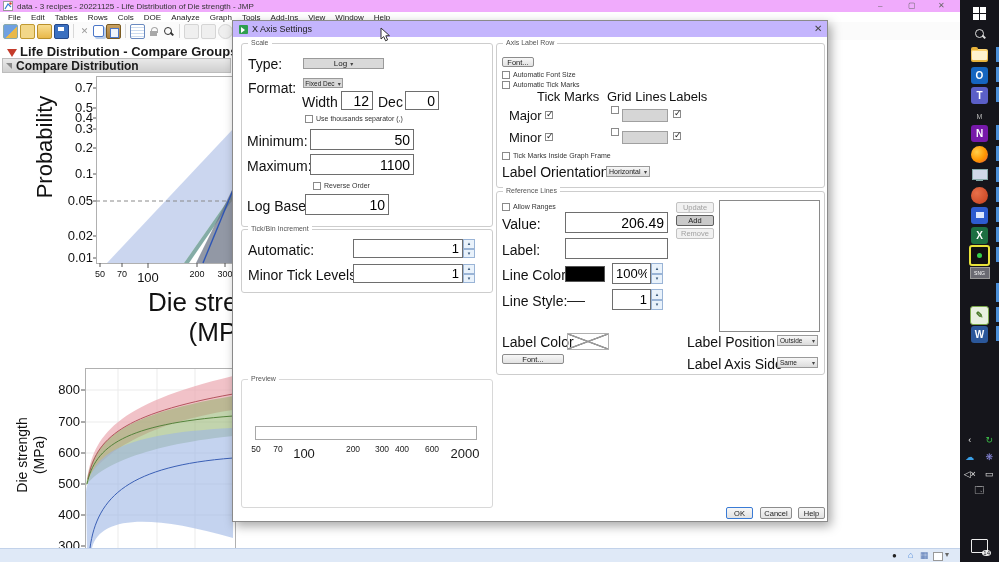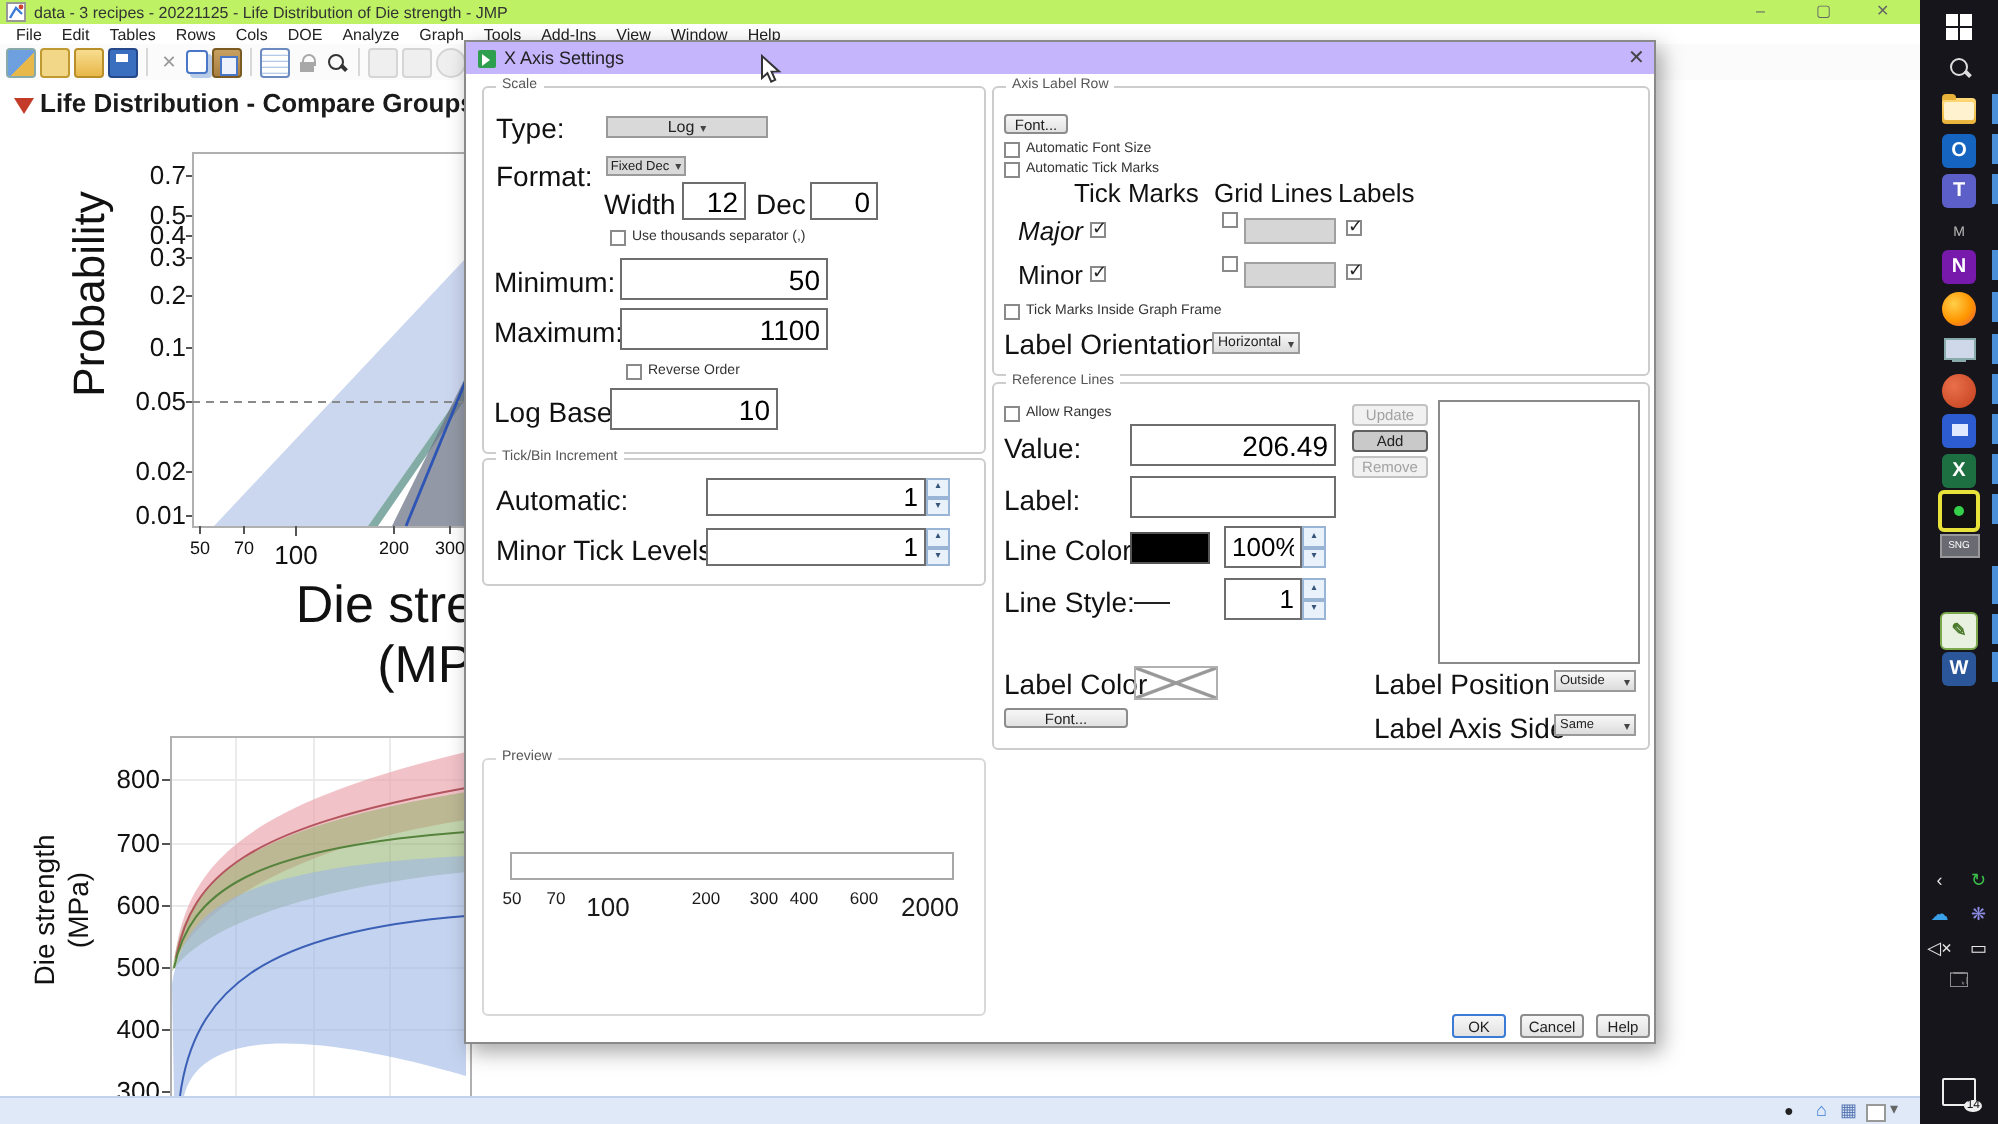--- a/index.html
+++ b/index.html
@@ -1,20 +1,20 @@
 <!DOCTYPE html>
 <html><head>
 <meta charset="utf-8">
 <style>
   html,body{margin:0;padding:0;background:#444;}
   #screen{position:relative;width:999px;height:562px;background:#ffffff;overflow:hidden;
           font-family:"Liberation Sans",sans-serif;color:#1a1a1a;}
   .abs{position:absolute;}
   
-  #titlebar{position:absolute;left:0;top:0;width:960px;height:12px;background:#bef264;font-size:8px;color:#333;}
+  #titlebar{position:absolute;left:0;top:0;width:960px;height:12px;background:#f0abfc;font-size:8px;color:#333;}
   #menubar{position:absolute;left:0;top:12px;width:960px;height:10px;background:#ffffff;font-size:8px;color:#222;display:flex;align-items:center;padding-left:3px;text-align:right;}
   #menubar span{padding:0 5px;cursor:default;}
   #toolbar{position:absolute;left:0;top:22px;width:960px;height:18px;background:#fbfbfb;border-bottom:1px solid #ececec;display:flex;align-items:center;padding-left:2px;}
   .tico{width:13px;height:13px;margin:0 1px;border-radius:2px;position:relative;flex:0 0 auto;}
   .tsep{width:1px;height:14px;background:#d8d8d8;margin:0 3px;flex:0 0 auto;}
   
   .grp{position:absolute;border:1px solid #cdcdcd;border-radius:3px;background:#fff;}
   .cap{position:absolute;top:-5px;left:6px;background:#fff;padding:0 3px;font-size:7px;color:#555;white-space:nowrap;}
   .lbl14{position:absolute;font-size:14px;color:#111;white-space:nowrap;}
   .lbl13{position:absolute;font-size:13px;color:#111;white-space:nowrap;}
@@ -114,20 +114,24 @@
     <div class="tico" style="color:#c03030;font-weight:bold;font-size:11px;text-align:center;line-height:13px;">?</div>
     <div class="tico" style="color:#3a6fc0;font-weight:bold;font-size:11px;text-align:center;line-height:12px;">+</div>
     <div class="tico" style="color:#3a9f50;font-size:10px;text-align:center;line-height:13px;">◆</div>
   </div>
 
   <div class="abs" style="left:0;top:40px;width:960px;height:508px;background:#fff;overflow:hidden;">
 
     <div class="abs" style="left:7px;top:9px;width:0;height:0;border-left:5px solid transparent;border-right:5px solid transparent;border-top:8px solid #c43b2a;"></div>
     <div class="abs" style="left:20px;top:4px;font-weight:bold;font-size:13px;white-space:nowrap;">Life Distribution - Compare Groups - D</div>
 
+    <div class="hdrbar" style="top:18px;">
+      <span class="disc"></span>
+      <span>Compare Distribution</span>
+    </div>
 
     <svg class="abs" style="left:0;top:33px;" width="236" height="280">
       <rect x="96.5" y="3.5" width="142" height="187" fill="#ffffff" stroke="#b0b0b0"></rect>
       <polygon points="107,190 233,56 233,120 184,190" fill="#c2cfec" opacity="0.85"></polygon>
       <polygon points="184,190 233,120 233,126 189,190" fill="#6f9e96" opacity="0.85"></polygon>
       <polygon points="196,190 233,115 233,190" fill="#6e7687" opacity="0.75"></polygon>
       <line x1="203" y1="190" x2="233" y2="117" stroke="#2e55b5" stroke-width="1.4"></line>
       <line x1="96" y1="128" x2="238" y2="128" stroke="#8a8a8a" stroke-width="1" stroke-dasharray="4,3"></line>
       <g font-size="13" fill="#111" text-anchor="end" font-family="Liberation Sans, sans-serif">
         <text x="93" y="19">0.7</text>
@@ -284,21 +288,21 @@
     <div class="grp" style="left:263px;top:22px;width:327px;height:143px;">
       <span class="cap">Axis Label Row</span>
       <span class="btn" style="left:5px;top:13px;width:32px;height:10px;">Font...</span>
       <span class="cb" style="left:5px;top:27px;"></span>
       <span class="tiny" style="left:16px;top:27px;">Automatic Font Size</span>
       <span class="cb" style="left:5px;top:37px;"></span>
       <span class="tiny" style="left:16px;top:37px;">Automatic Tick Marks</span>
       <span class="lbl13" style="left:40px;top:45px;">Tick Marks</span>
       <span class="lbl13" style="left:110px;top:45px;">Grid Lines</span>
       <span class="lbl13" style="left:172px;top:45px;">Labels</span>
-      <span class="lbl13" style="left:12px;top:64px;font-style:italic;">Major</span>
+      <span class="lbl13" style="left:12px;top:64px;">Major</span>
       <span class="cb on" style="left:48px;top:67px;"></span>
       <span class="cb" style="left:114px;top:62px;"></span>
       <span class="abs" style="left:125px;top:65px;width:44px;height:11px;background:#d6d6d6;border:1px solid #a0a0a0;"></span>
       <span class="cb on" style="left:176px;top:66px;"></span>
       <span class="lbl13" style="left:12px;top:86px;">Minor</span>
       <span class="cb on" style="left:48px;top:89px;"></span>
       <span class="cb" style="left:114px;top:84px;"></span>
       <span class="abs" style="left:125px;top:87px;width:44px;height:11px;background:#d6d6d6;border:1px solid #a0a0a0;"></span>
       <span class="cb on" style="left:176px;top:88px;"></span>
       <span class="cb" style="left:5px;top:108px;"></span>

